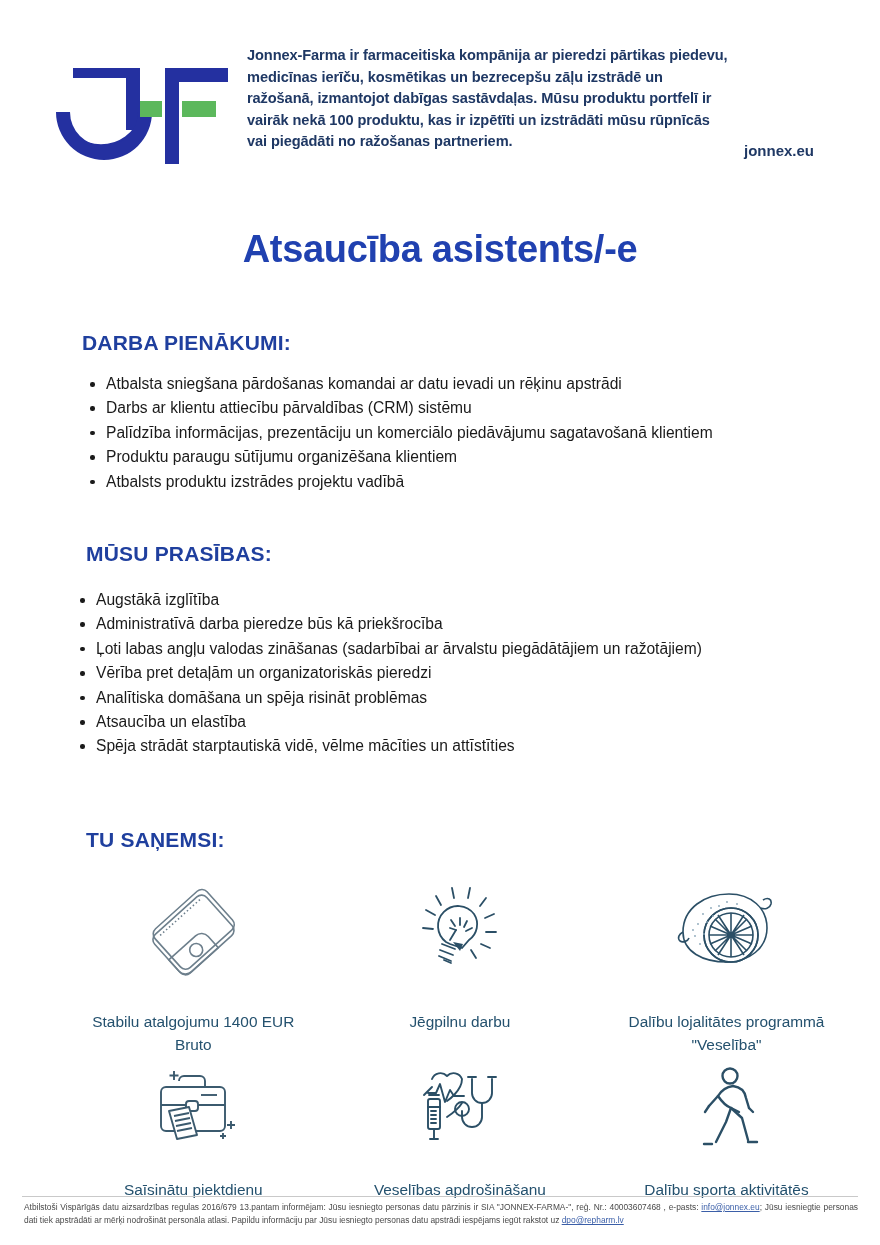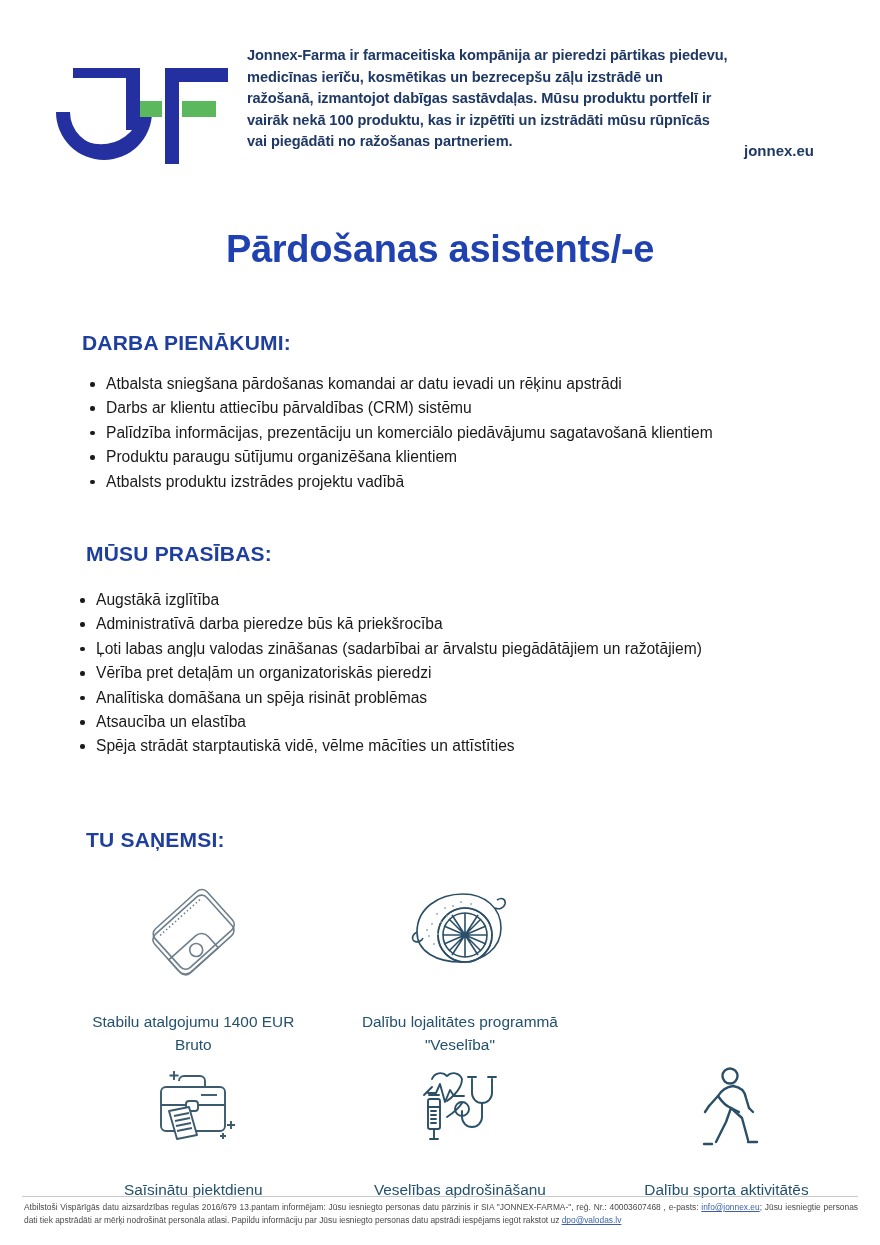--- a/index.html
+++ b/index.html
@@ -181,21 +181,21 @@
       <rect x="92" y="55" width="22" height="16" fill="#5cb85c"></rect>
       <rect x="134" y="55" width="34" height="16" fill="#5cb85c"></rect>
     </svg>
   </div>
 
   <div class="intro">Jonnex-Farma ir farmaceitiska kompānija ar pieredzi pārtikas piedevu, medicīnas ierīču, kosmētikas un bezrecepšu zāļu izstrādē un ražošanā, izmantojot dabīgas sastāvdaļas. Mūsu produktu portfelī ir vairāk nekā 100 produktu, kas ir izpētīti un izstrādāti mūsu rūpnīcās vai piegādāti no ražošanas partneriem.</div>
 
   <div class="site-link">jonnex.eu</div>
 </div>
 
-<div class="job-title">Pārdošanas asistents/-e</div>
+<div class="job-title">Atsaucība asistents/-e</div>
 
 <div class="section-heading" id="heading-duties">DARBA PIENĀKUMI:</div>
 
 <ul class="bullets" id="list-duties">
   <li>Atbalsta sniegšana pārdošanas komandai ar datu ievadi un rēķinu apstrādi</li>
   <li>Darbs ar klientu attiecību pārvaldības (CRM) sistēmu</li>
   <li>Palīdzība informācijas, prezentāciju un komerciālo piedāvājumu sagatavošanā klientiem</li>
   <li>Produktu paraugu sūtījumu organizēšana klientiem</li>
   <li>Atbalsts produktu izstrādes projektu vadībā</li>
 </ul>
@@ -226,20 +226,36 @@
             <rect x="14" y="28" width="70" height="52" rx="7"></rect>
             <path d="M14 56 H50 a9 9 0 0 1 9 9 v15 H23 a9 9 0 0 1 -9 -9 Z"></path>
             <circle cx="41" cy="67" r="6.5"></circle>
             <path d="M24 32 H78" stroke-dasharray="1.5 2.5"></path>
           </g>
         </svg>
       </div>
       <div class="benefit-label">Stabilu atalgojumu 1400 EUR Bruto</div>
     </div>
 
+    <div class="benefit">
+      <div class="benefit-icon">
+        <svg width="104" height="100" viewBox="0 0 104 100" aria-hidden="true">
+          <g fill="none" stroke="#2b4f66" stroke-width="1.8" stroke-linecap="round">
+            <path d="M38 62 a20 20 0 1 1 28 -28 a19 19 0 0 1 -5 26 l-7 8 l-12 -4 Z"></path>
+            <path d="M34 64 l13 5 M32 70 l13 5 M31 76 l12 5"></path>
+            <path d="M36 80 l7 3"></path>
+            <path d="M48 50 l-6 10"></path>
+            <path d="M43 40 l4 6 M52 38 l0 7 M59 41 l-3 6 M64 48 l-6 3 M42 48 l6 2"></path>
+            <path d="M28 16 l5 9 M18 30 l9 5 M15 48 l10 1 M44 8 l2 10 M62 8 l-2 10 M78 18 l-6 8 M86 34 l-9 4 M88 52 l-10 0 M82 68 l-9 -4 M68 78 l-5 -8"></path>
+          </g>
+          <path d="M45 62 l10 2 l-3 7 Z" fill="#2b4f66"></path>
+        </svg>
+      </div>
+      <div class="benefit-label">Jēgpilnu darbu</div>
+    </div>
 
     <div class="benefit">
       <div class="benefit-icon">
         <svg width="110" height="100" viewBox="0 0 110 100" aria-hidden="true">
           <g fill="none" stroke="#2b4f66" stroke-width="1.6">
             <path d="M12 52 C12 28 34 14 58 14 C80 14 96 28 96 48 C96 68 78 82 56 82 C32 82 12 72 12 52 Z"></path>
             <path d="M92 20 c5 -3 9 -1 8 4 c-1 4 -6 6 -10 4"></path>
             <path d="M12 52 c-4 2 -6 6 -3 9 c3 2 8 0 9 -3"></path>
             <circle cx="60" cy="55" r="27" fill="#ffffff"></circle>
             <circle cx="60" cy="55" r="27"></circle>
@@ -333,14 +349,14 @@
       <div class="benefit-label">Dalību sporta aktivitātēs</div>
     </div>
   </div>
 </div>
 
 <div class="footer-rule"></div>
 
 <div class="footer">
   <span>Atbilstoši Vispārīgās datu aizsardzības regulas 2016/679 13.pantam informējam: Jūsu iesniegto personas datu pārzinis ir SIA "JONNEX-FARMA-", reģ. Nr.: 40003607468 , e-pasts:</span>
   <a href="#">info@jonnex.eu</a><span>; Jūsu iesniegtie personas dati tiek apstrādāti ar mērķi nodrošināt personāla atlasi. Papildu informāciju par Jūsu iesniegto personas datu apstrādi iespējams iegūt rakstot uz</span>
-  <a href="#">dpo@valodas.lv</a>
+  <a href="#">dpo@repharm.lv</a>
 </div>
 
 </body></html>

